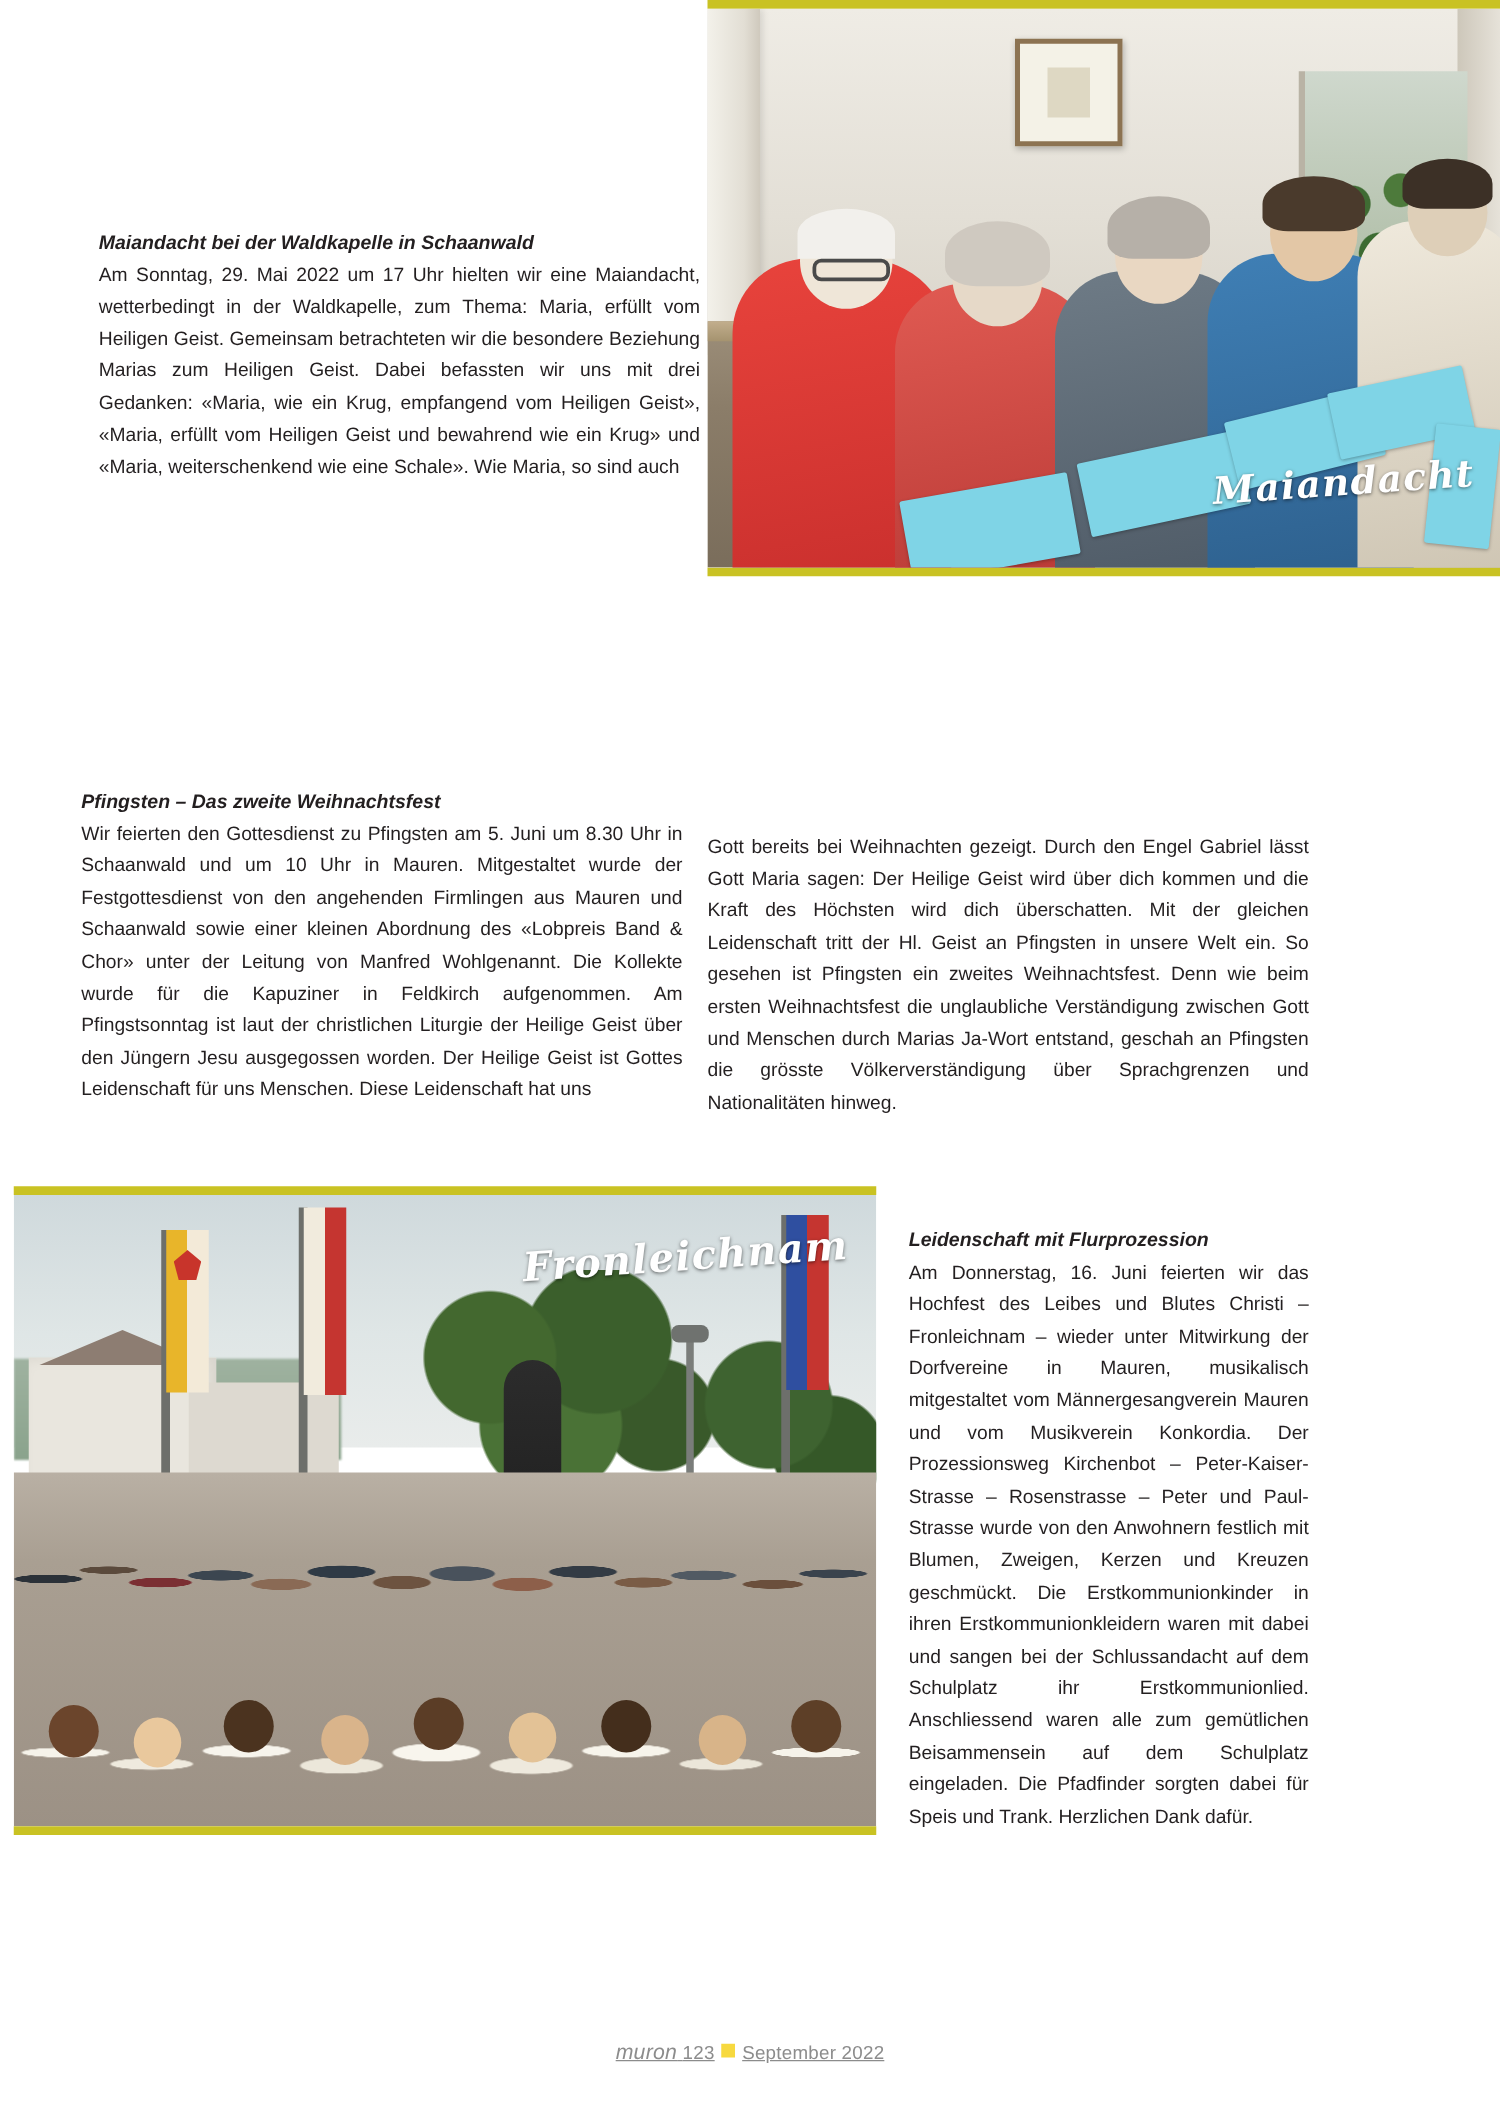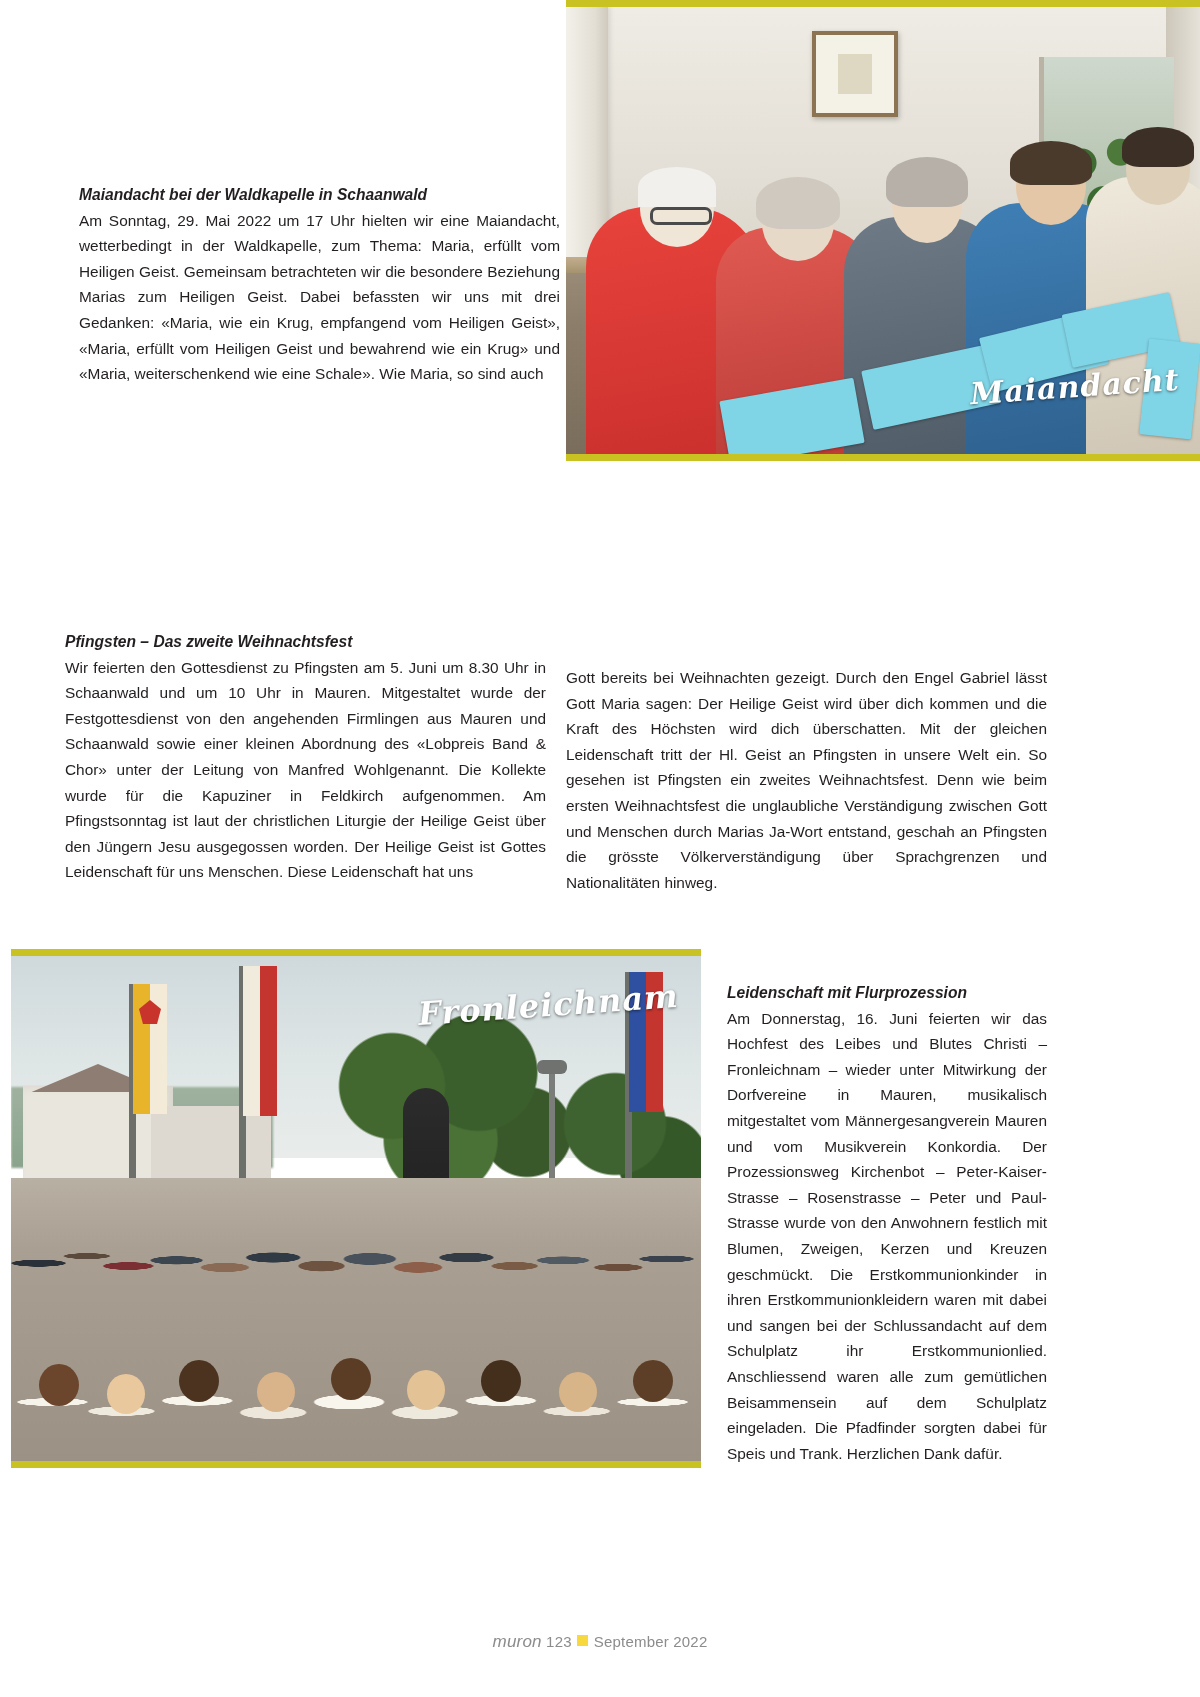--- a/index.html
+++ b/index.html
@@ -71,20 +71,21 @@
   
   .footer {
     position: absolute;
     left: 0;
     right: 0;
     top: 1632px;
     text-align: center;
     font-size: 15px;
     color: #8c8c8c;
     letter-spacing: 0.2px;
+    text-decoration: underline;
   }
   .footer .mag {
     font-style: italic;
     font-size: 17px;
     color: #8c8c8c;
   }
   .footer .sq {
     display: inline-block;
     width: 11px;
     height: 11px;

